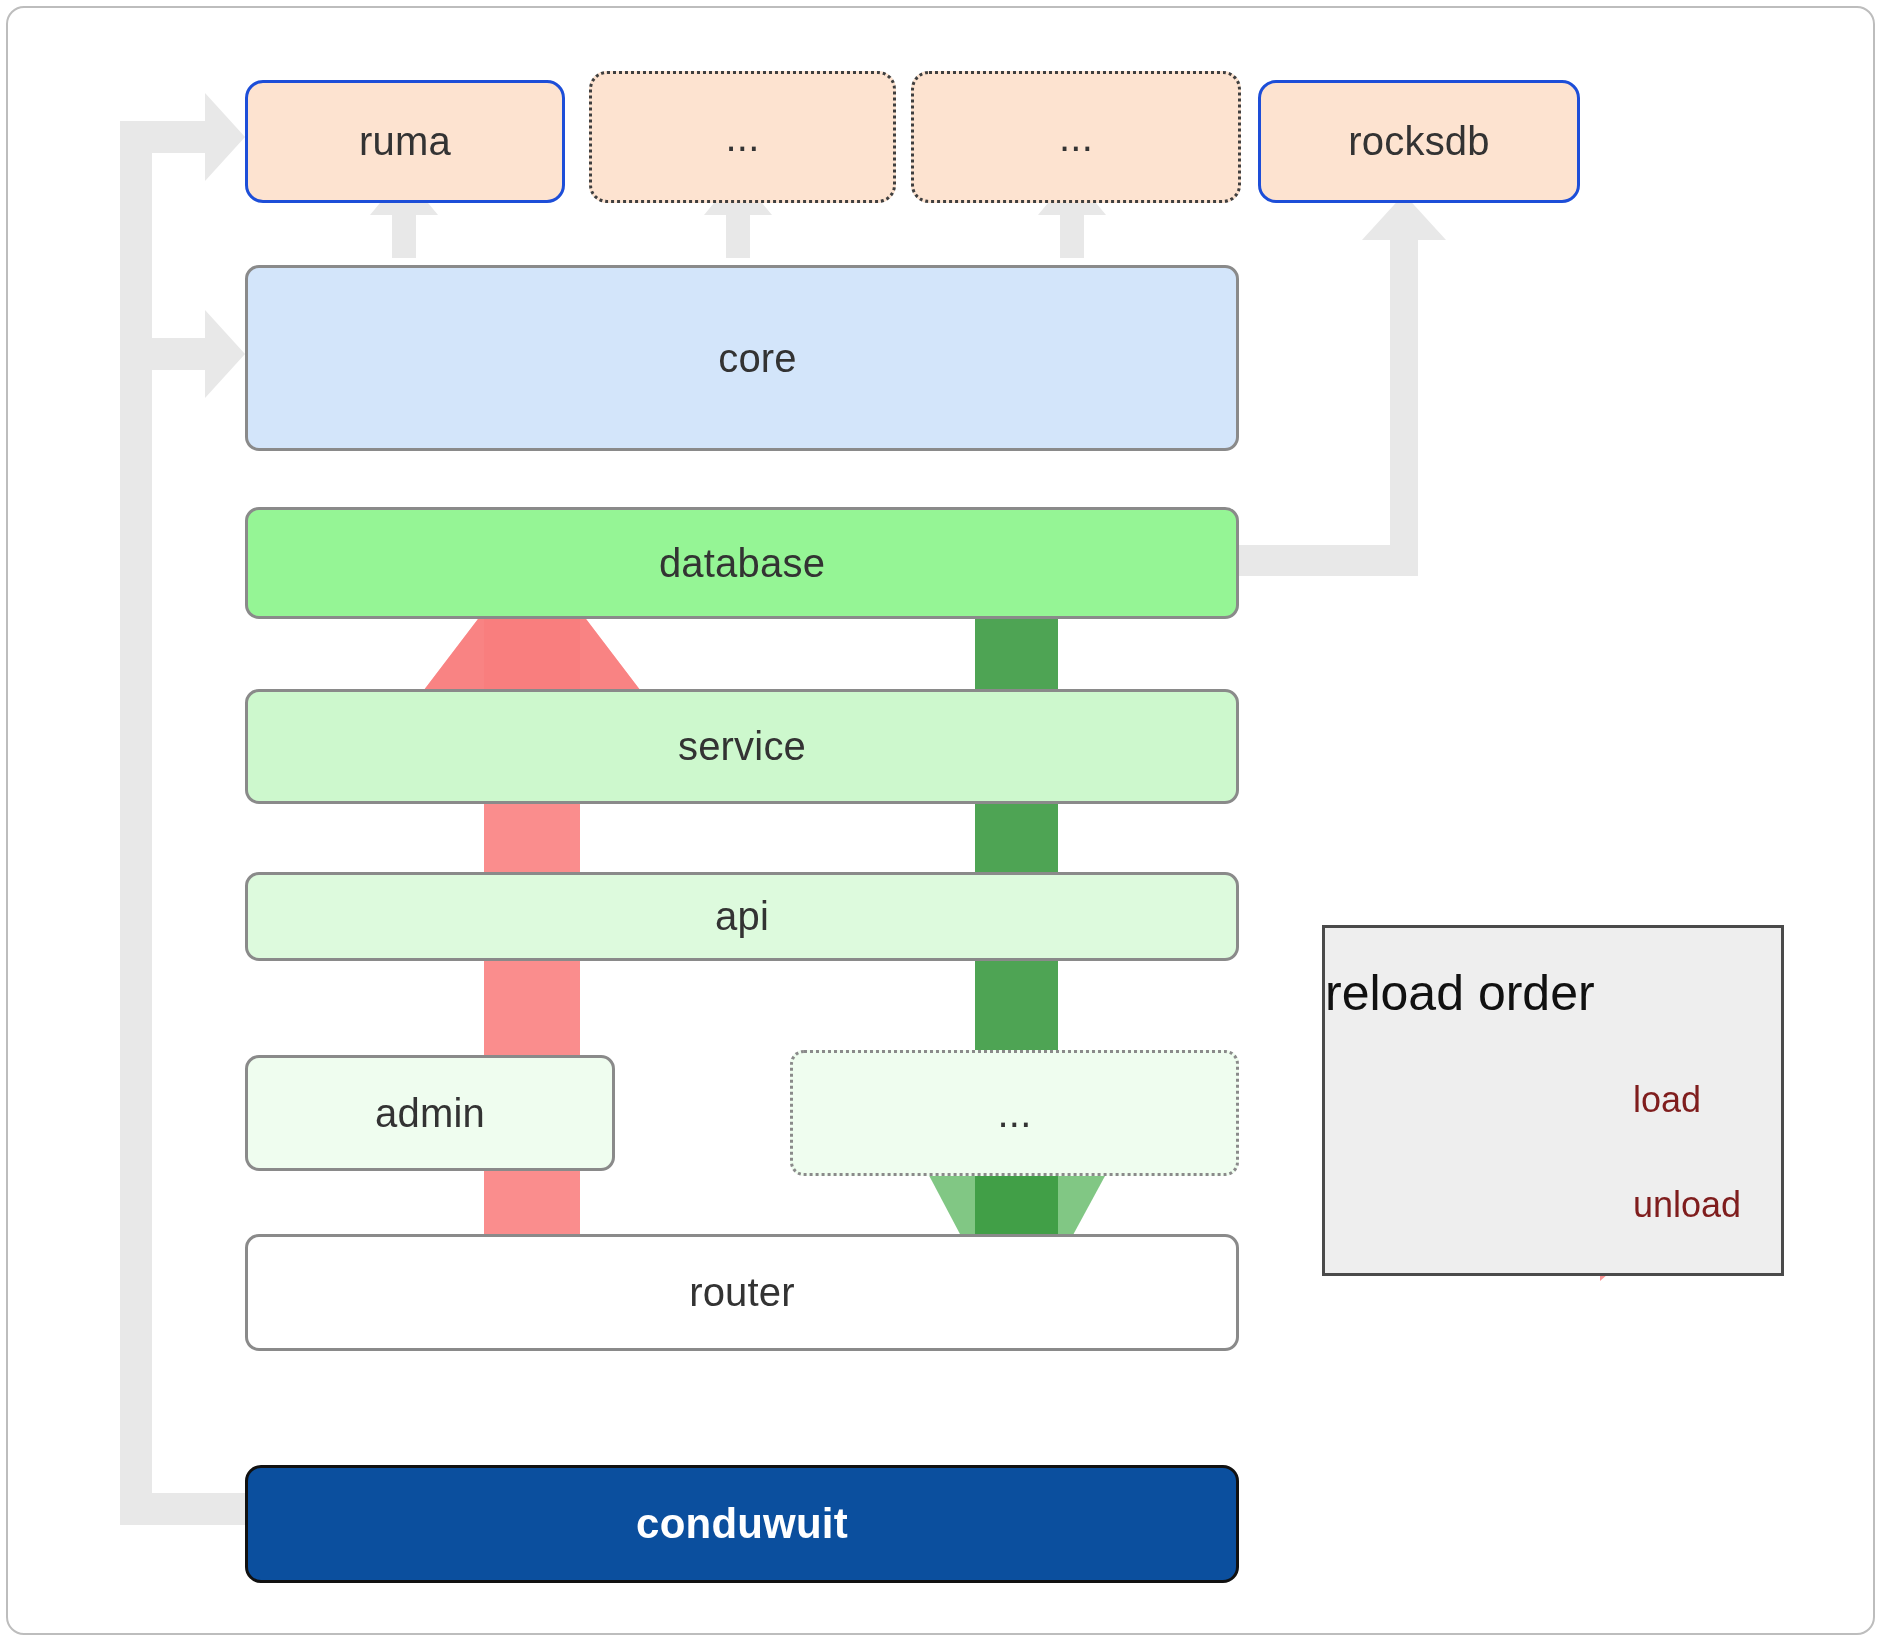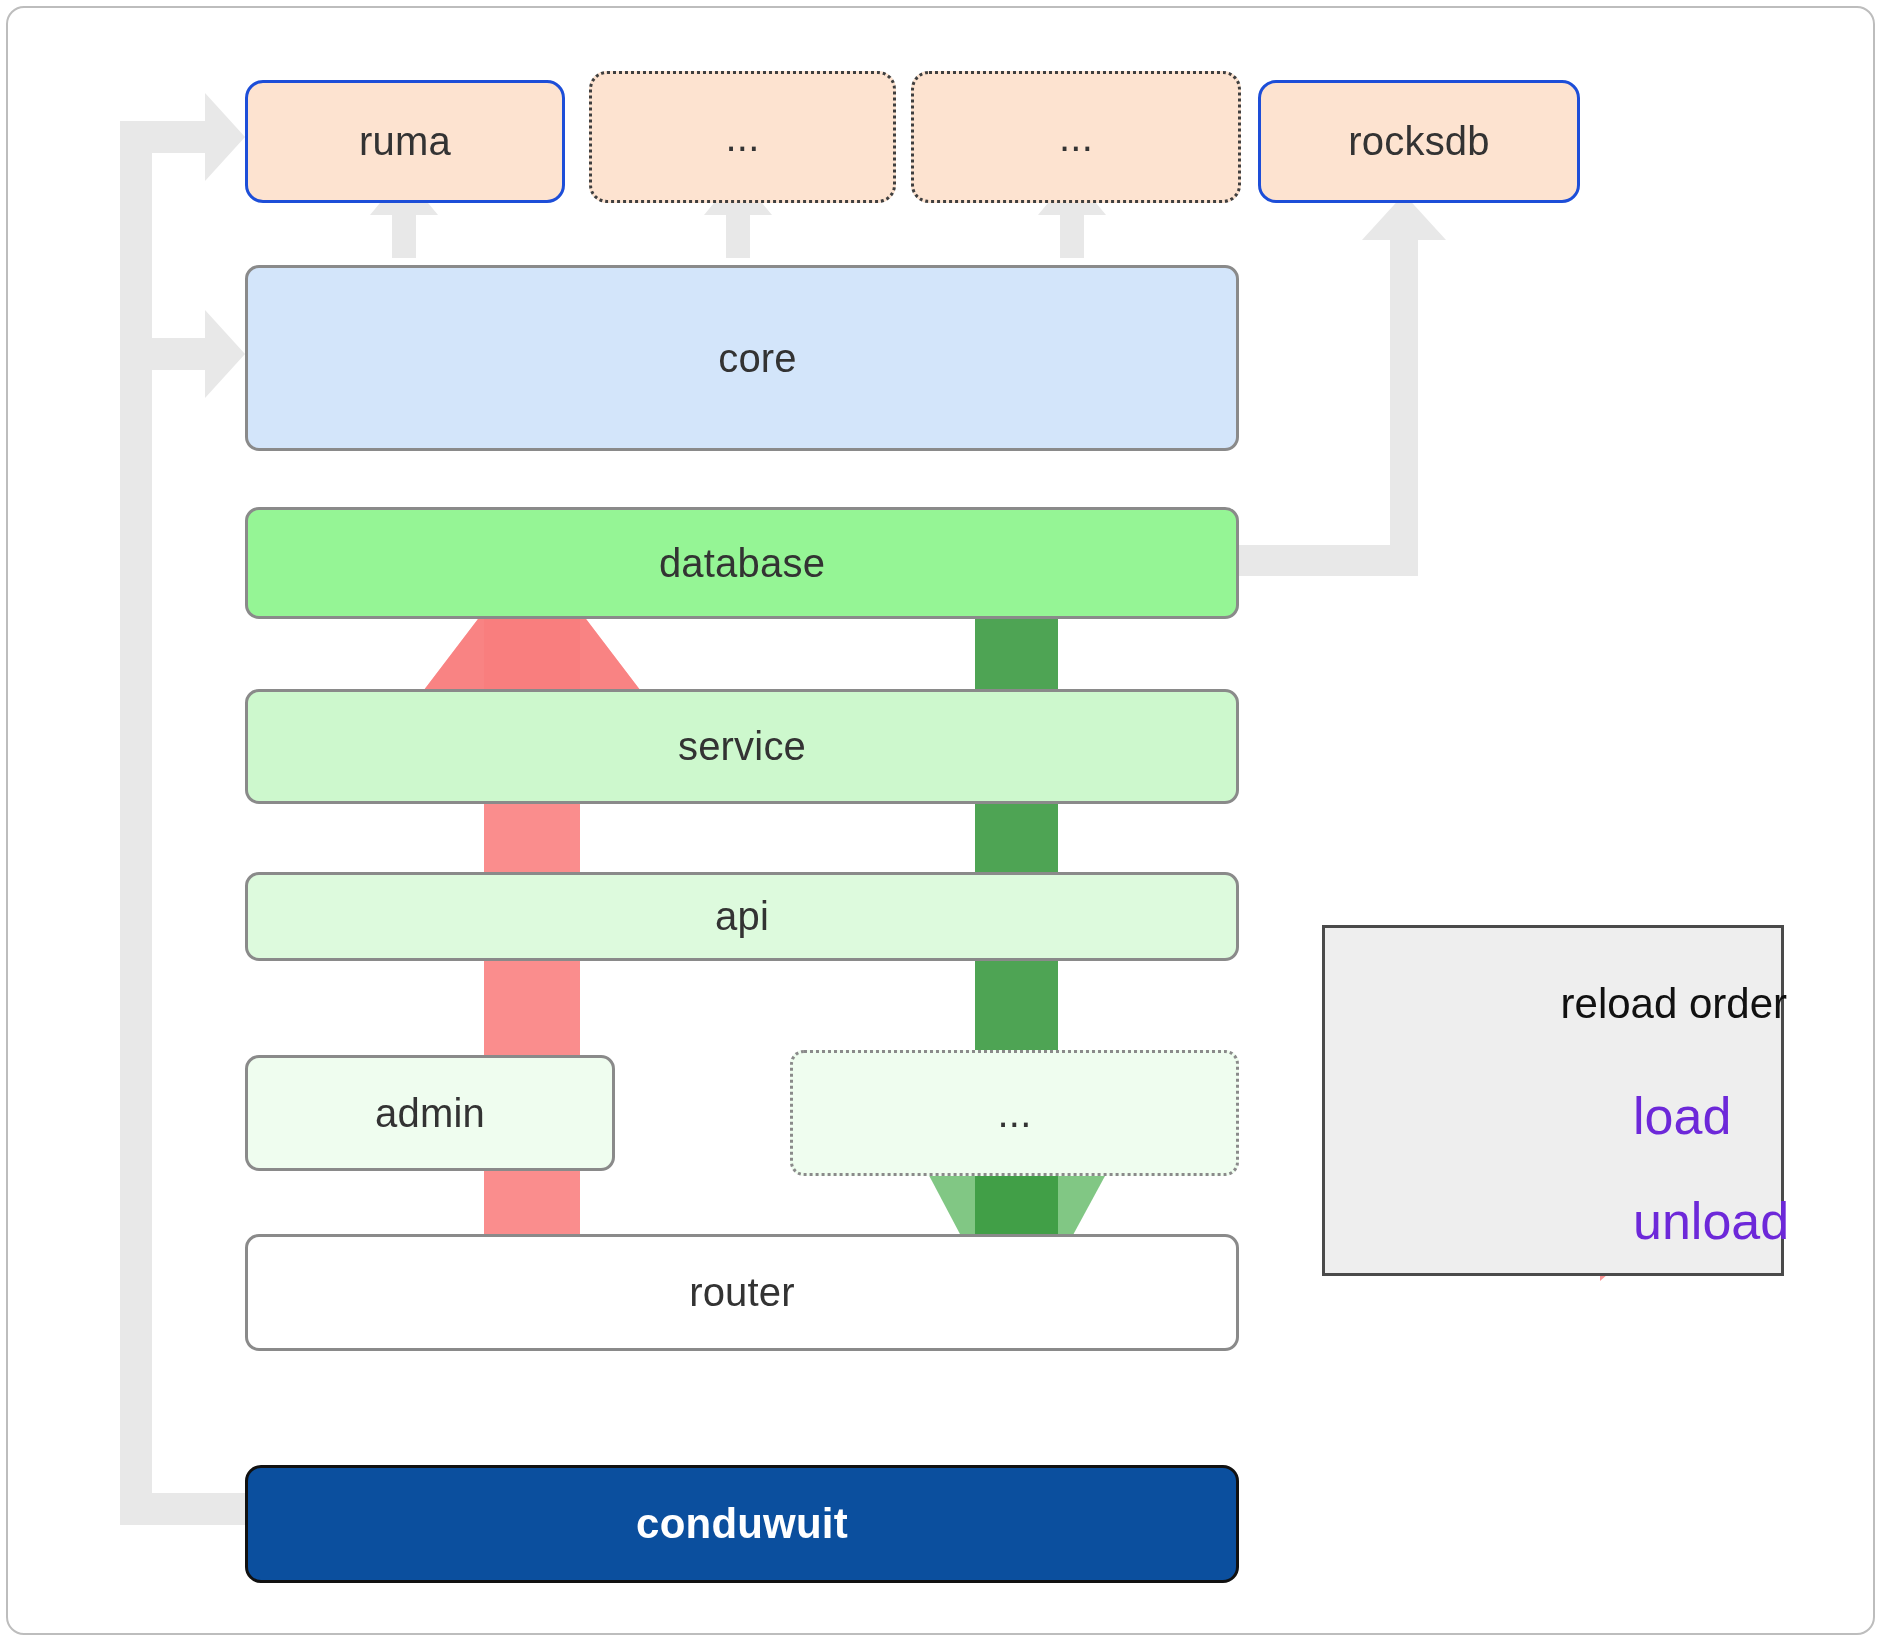--- a/index.html
+++ b/index.html
@@ -58,28 +58,28 @@
 
   #legend{
     position:absolute;
     left:1322px;top:925px;
     width:462px;height:351px;
     background:#eeeeee;
     border:3px solid #4a4a4a;
     box-sizing:border-box;
   }
   #legend .legend-title{
-    position:absolute;left:0;top:52px;width:462px;
-    text-align:right;
-    font-size:42px;color:#111111;
+    position:absolute;left:0;top:36px;width:462px;
+    text-align:left;
+    font-size:50px;color:#111111;
   }
   .legend-row{position:absolute;left:0;width:462px;height:70px;}
   .legend-row .legend-label{
     position:absolute;left:308px;top:8px;
-    font-size:52px;color:#6d28d9;margin-top:7px;
+    font-size:36px;color:#7f1d1d;
   }
 </style>
 </head>
 <body>
 
 <div id="stage">
   <div id="frame"></div>
 
   <svg id="canvas" viewBox="0 0 1883 1643">
     <defs>

